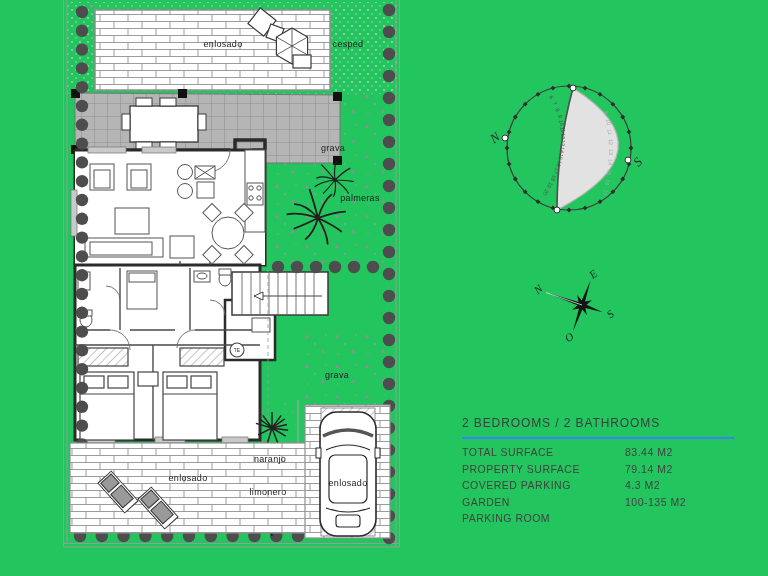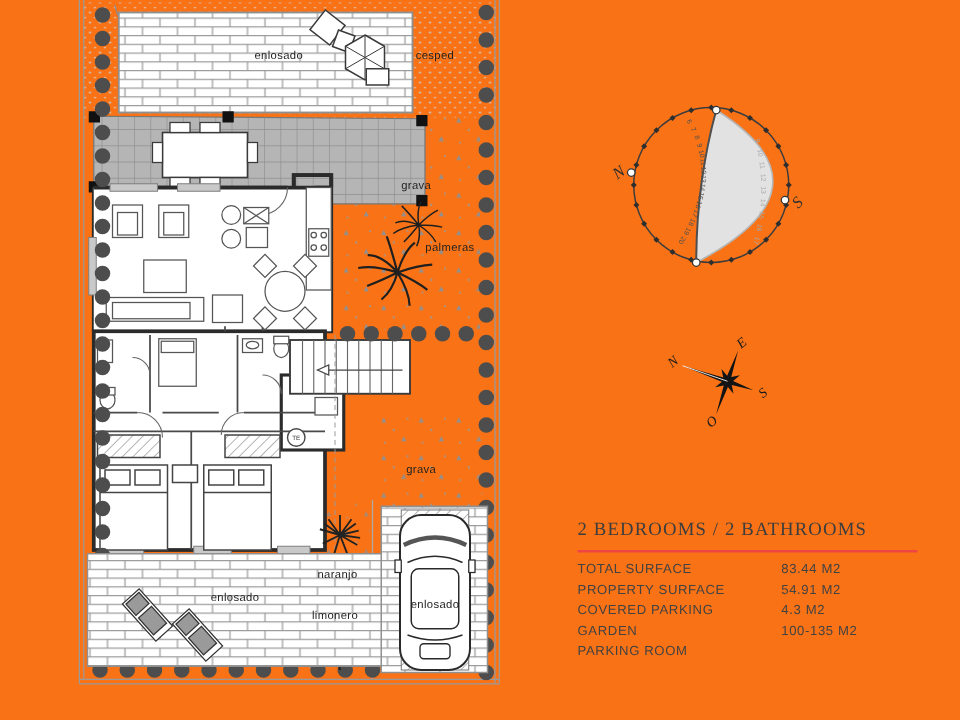--- a/index.html
+++ b/index.html
@@ -1,31 +1,31 @@
 <!DOCTYPE html>
 <html><head>
 <meta charset="utf-8">
 <style>
   html,body{margin:0;padding:0;background:#f4f4f4;}
-  .page{position:relative;width:768px;height:576px;background:#f97316;overflow:hidden;
+  .page{position:relative;width:768px;height:576px;background:#22c55e;overflow:hidden;
         font-family:"Liberation Sans", sans-serif;}
   svg text{font-family:"Liberation Sans", sans-serif;}
   .plan-label{font-size:9px;fill:#222;letter-spacing:.3px;}
   .te-label{font-size:5px;fill:#333;}
   .hour{font-size:5.4px;text-anchor:middle;}
   .hour-summer{fill:#4f4f4f;}
   .hour-winter{fill:#a9a9a9;}
   .cardinal{font-family:"Liberation Serif", serif;font-style:italic;font-size:13px;fill:#2e2e2e;text-anchor:middle;}
   .compass-letter{font-family:"Liberation Serif", serif;font-style:italic;font-size:11px;fill:#1c1c1c;text-anchor:middle;}
   #legend{position:absolute;left:516px;top:224px;}
   .legend-row{display:flex;align-items:center;height:13px;}
   .legend-line{display:inline-block;width:42px;height:2px;margin-right:8px;background:#777;}
   .legend-label{font-size:10px;letter-spacing:1.6px;color:#4a4a4a;}
   #details{position:absolute;left:462px;top:416px;width:272px;color:#3d3d3d;}
-  .details-title{font-size:15px;letter-spacing:.9px;padding-bottom:7px;border-bottom:2px solid #ef4444;margin-bottom:7px;font-family:Liberation Serif, serif;}
+  .details-title{font-size:12px;letter-spacing:.9px;padding-bottom:7px;border-bottom:2px solid #3b82f6;margin-bottom:7px;}
   .detail-row{display:flex;height:16.6px;font-size:10.5px;letter-spacing:.5px;color:#424242;}
   .detail-label{width:163px;flex:none;}
   .detail-value{flex:1;}
 </style>
 </head>
 <body>
 
 <div class="page">
 
   <svg id="floorplan" style="position:absolute;left:30px;top:0;" width="400" height="560" viewBox="0 0 400 560">
@@ -428,21 +428,21 @@
   <div id="details">
     <div class="details-title">2 BEDROOMS / 2 BATHROOMS</div>
     <div id="details-rows">
       <div class="detail-row">
         <span class="detail-label">TOTAL SURFACE</span>
         <span class="detail-value">83.44 M2</span>
       </div>
 
       <div class="detail-row">
         <span class="detail-label">PROPERTY SURFACE</span>
-        <span class="detail-value">54.91 M2</span>
+        <span class="detail-value">79.14 M2</span>
       </div>
 
       <div class="detail-row">
         <span class="detail-label">COVERED PARKING</span>
         <span class="detail-value">4.3 M2</span>
       </div>
 
       <div class="detail-row">
         <span class="detail-label">GARDEN</span>
         <span class="detail-value">100-135 M2</span>

